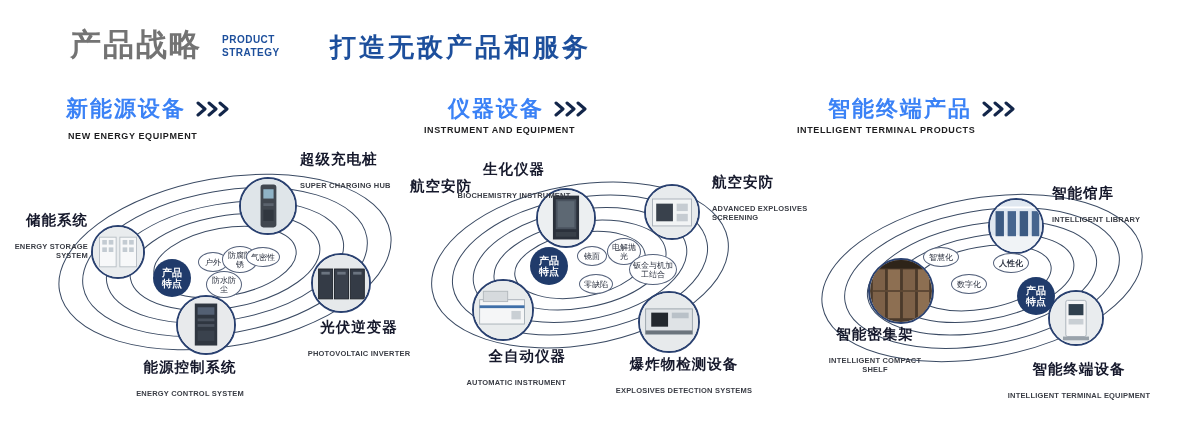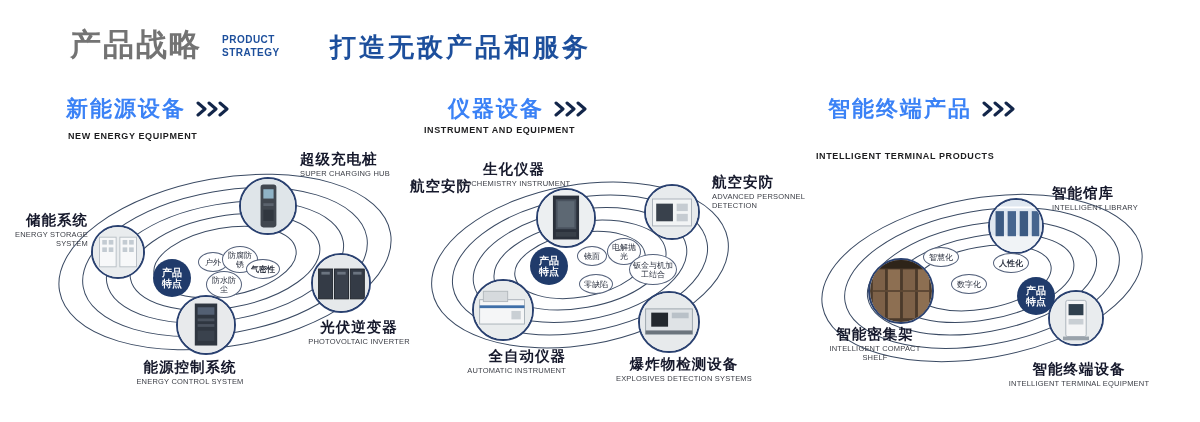--- a/index.html
+++ b/index.html
@@ -17,21 +17,21 @@
   .sec-cn{font-size:22px;font-weight:bold;color:#3b82f6;letter-spacing:2px;}
   .sec-en{font-size:9px;font-weight:bold;color:#1d1d1f;letter-spacing:.6px;}
   
   svg.orbits{left:0;top:0;}
   
   .pc{border-radius:50%;border:2px solid #2a4170;background:#fff;overflow:hidden;box-sizing:border-box;}
   .pc svg{display:block;width:100%;height:100%;}
   
   .plabel{text-align:center;}
   .p-cn{font-size:14.5px;font-weight:bold;color:#15182b;letter-spacing:1px;line-height:17px;}
-  .p-en{font-size:7.5px;font-weight:normal;color:#3a3d45;letter-spacing:.2px;line-height:8.5px;margin-top:2px;}
+  .p-en{font-size:7.5px;font-weight:bold;color:#3a3d45;letter-spacing:.2px;line-height:8.5px;margin-top:14px;}
   
   .feat-core{width:38px;height:38px;border-radius:50%;background:#203b6b;color:#fff;
     display:flex;align-items:center;justify-content:center;text-align:center;
     font-size:10px;font-weight:bold;line-height:11.5px;padding:0 8px;box-sizing:border-box;}
   
   .feat{border:1px solid #55627c;border-radius:50%;background:#fff;color:#2c3240;
     display:flex;align-items:center;justify-content:center;text-align:center;
     font-size:8px;line-height:9px;box-sizing:border-box;padding:2px;}
 </style>
 </head>
@@ -139,21 +139,21 @@
 </div>
 <div class="abs plabel" style="left:128px;top:359px;width:124px;">
   <div class="p-cn">能源控制系统</div>
   <div class="p-en">ENERGY CONTROL SYSTEM</div>
 </div>
 
 <div class="abs feat-core" style="left:153px;top:259px;">产品特点</div>
 <div class="abs feat" style="left:198px;top:252px;width:30px;height:20px;">户外</div>
 <div class="abs feat" style="left:222px;top:246px;width:36px;height:27px;">防腐防锈</div>
 <div class="abs feat" style="left:206px;top:271px;width:36px;height:27px;">防水防尘</div>
-<div class="abs feat" style="left:246px;top:259px;width:34px;height:20px;font-weight:bold;">气密性</div>
+<div class="abs feat" style="left:246px;top:247px;width:34px;height:20px;">气密性</div>
 
 <div class="abs sec-head" style="left:448px;top:94px;">
   <span class="sec-cn">仪器设备</span>
   <svg width="36" height="16" viewBox="0 0 36 16">
     <g fill="none" stroke="#13264a" stroke-width="3" stroke-linecap="round" stroke-linejoin="round">
       <path d="M3 2 L10 8 L3 14"></path>
         <path d="M14 2 L21 8 L14 14"></path>
         <path d="M25 2 L32 8 L25 14"></path>
     </g>
   </svg>
@@ -180,21 +180,21 @@
   <svg viewBox="0 0 56 56">
       <rect width="56" height="56" fill="#e8ebed"></rect>
     <rect x="7" y="14" width="42" height="29" fill="#f2f4f5" stroke="#a8b0b8"></rect>
     <rect x="11" y="19" width="18" height="19" fill="#39414c"></rect>
     <rect x="33" y="19" width="12" height="8" fill="#c6ccd2"></rect>
     <rect x="33" y="30" width="12" height="8" fill="#c6ccd2"></rect>
   </svg>
 </div>
 <div class="abs plabel" style="left:712px;top:174px;width:104px;text-align:left;">
   <div class="p-cn">航空安防</div>
-  <div class="p-en">ADVANCED PERSONNEL DETECTION</div>
+  <div class="p-en">ADVANCED EXPLOSIVES SCREENING</div>
 </div>
 
 <div class="abs pc" style="left:472px;top:279px;width:62px;height:62px;">
   <svg viewBox="0 0 62 62">
       <rect width="62" height="62" fill="#e9eced"></rect>
     <rect x="6" y="20" width="48" height="26" fill="#f5f6f7" stroke="#a8b0b8"></rect>
     <rect x="10" y="11" width="26" height="11" fill="#d6dadd" stroke="#b2b8bd"></rect>
     <rect x="6" y="26" width="48" height="3" fill="#3f6fa8"></rect>
     <rect x="40" y="32" width="10" height="9" fill="#c9cfd4"></rect>
   </svg>
@@ -227,21 +227,21 @@
 <div class="abs sec-head" style="left:828px;top:94px;">
   <span class="sec-cn">智能终端产品</span>
   <svg width="36" height="16" viewBox="0 0 36 16">
     <g fill="none" stroke="#13264a" stroke-width="3" stroke-linecap="round" stroke-linejoin="round">
       <path d="M3 2 L10 8 L3 14"></path>
         <path d="M14 2 L21 8 L14 14"></path>
         <path d="M25 2 L32 8 L25 14"></path>
     </g>
   </svg>
 </div>
-<div class="abs sec-en" style="left:816px;top:125px;margin-top:26px;">INTELLIGENT TERMINAL PRODUCTS</div>
+<div class="abs sec-en" style="left:797px;top:125px;">INTELLIGENT TERMINAL PRODUCTS</div>
 
 <div class="abs pc" style="left:988px;top:198px;width:56px;height:56px;">
   <svg viewBox="0 0 56 56">
       <rect width="56" height="56" fill="#dfe7f0"></rect>
     <rect x="0" y="38" width="56" height="18" fill="#f0f3f6"></rect>
     <rect x="6" y="12" width="9" height="27" fill="#3c5a82"></rect>
     <rect x="19" y="12" width="9" height="27" fill="#46658e"></rect>
     <rect x="32" y="12" width="9" height="27" fill="#3c5a82"></rect>
     <rect x="45" y="12" width="8" height="27" fill="#46658e"></rect>
     <rect x="4" y="7" width="48" height="2" fill="#ffffff"></rect>

